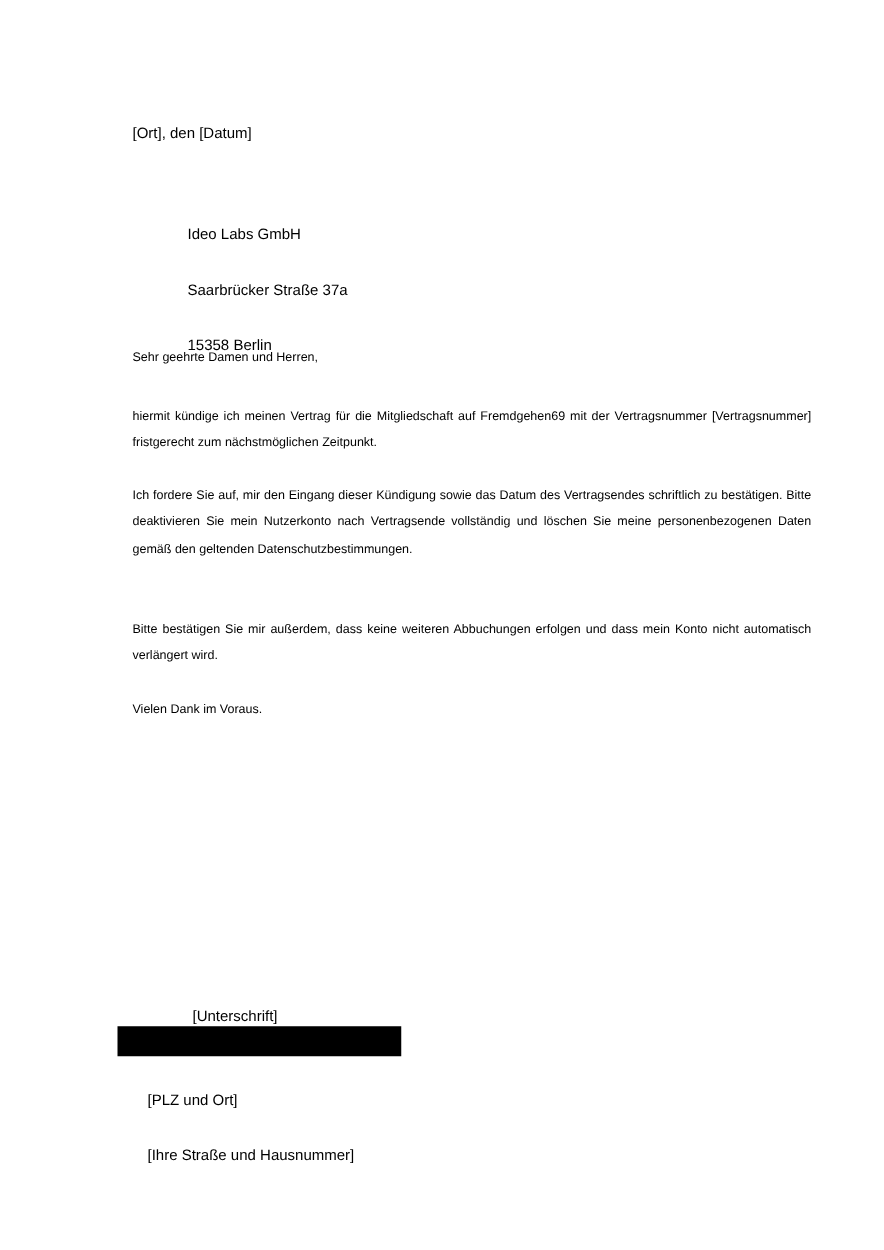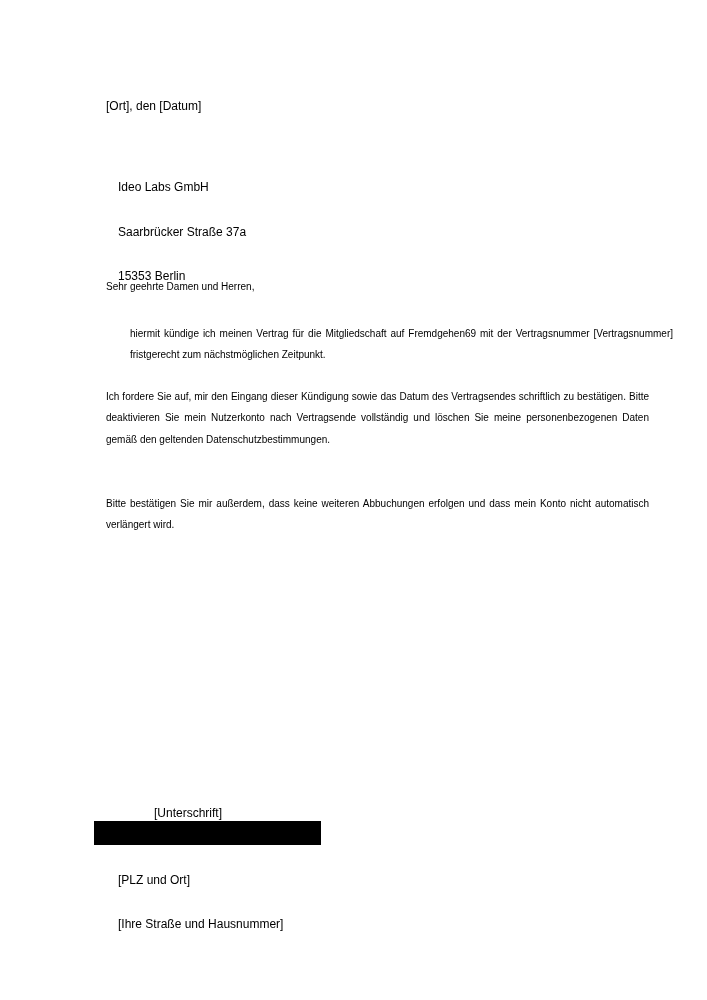--- a/index.html
+++ b/index.html
@@ -21,38 +21,38 @@
   }
   
   .meta {
     position: absolute;
     left: 70px;
     font-size: 12px;
     line-height: 20px;
     white-space: nowrap;
   }
   .date-line       { top: 60px; }
-  .recipient-block { top: 129px; line-height: 20.5px; }
+  .recipient-block { top: 129px; line-height: 20.5px; margin-left: 32px; }
   .sig-label       { top: 767px; margin-left: 48px; }
   .sender-block    { top: 822px; }
   
   .body-text {
     position: absolute;
     left: 70px;
     width: 567px;
     font-size: 10px;
     line-height: 21.4px;
   }
   .salutation { top: 240px; }
   .para-justified {
     text-align: justify;
     text-align-last: left;
     hyphens: none;
   }
-  .para-1  { top: 287px; margin-left: 24px; }
+  .para-1  { top: 287px; }
   .para-2  { top: 350px; }
   .para-3  { top: 457px; }
   .thanks  { top: 521px; }
   .closing { top: 564px; }
   .sig-line {
     position: absolute;
     left: 70px;
     top: 797px;
     width: 227px;
     height: 2px;
@@ -62,31 +62,32 @@
 </head>
 <body>
 
 <div class="page">
 
   <div class="meta date-line">[Ort], den [Datum]</div>
 
   <div class="meta recipient-block">
     <div>Ideo Labs GmbH</div>
     <div>Saarbrücker Straße 37a</div>
-    <div>15353 Berlin</div>
+    <div>15358 Berlin</div>
   </div>
 
   <div class="body-text salutation">Sehr geehrte Damen und Herren,</div>
 
   <p class="body-text para-justified para-1">hiermit kündige ich meinen Vertrag für die Mitgliedschaft auf Fremdgehen69 mit der Vertragsnummer [Vertragsnummer] fristgerecht zum nächstmöglichen Zeitpunkt.</p>
 
   <p class="body-text para-justified para-3">Bitte bestätigen Sie mir außerdem, dass keine weiteren Abbuchungen erfolgen und dass mein Konto nicht automatisch verlängert wird.</p>
 
   <p class="body-text para-justified para-2">Ich fordere Sie auf, mir den Eingang dieser Kündigung sowie das Datum des Vertragsendes schriftlich zu bestätigen. Bitte deaktivieren Sie mein Nutzerkonto nach Vertragsende vollständig und löschen Sie meine personenbezogenen Daten gemäß den geltenden Datenschutzbestimmungen.</p>
 
+  <div class="body-text thanks">Vielen Dank im Voraus.</div>
 
 
   <div class="meta sig-label">[Unterschrift]</div>
 
   <div class="sig-line"></div>
 
   <div class="meta sender-block">
     <div>[PLZ und Ort]</div>
     <div>[Ihre Straße und Hausnummer]</div>
   </div>

